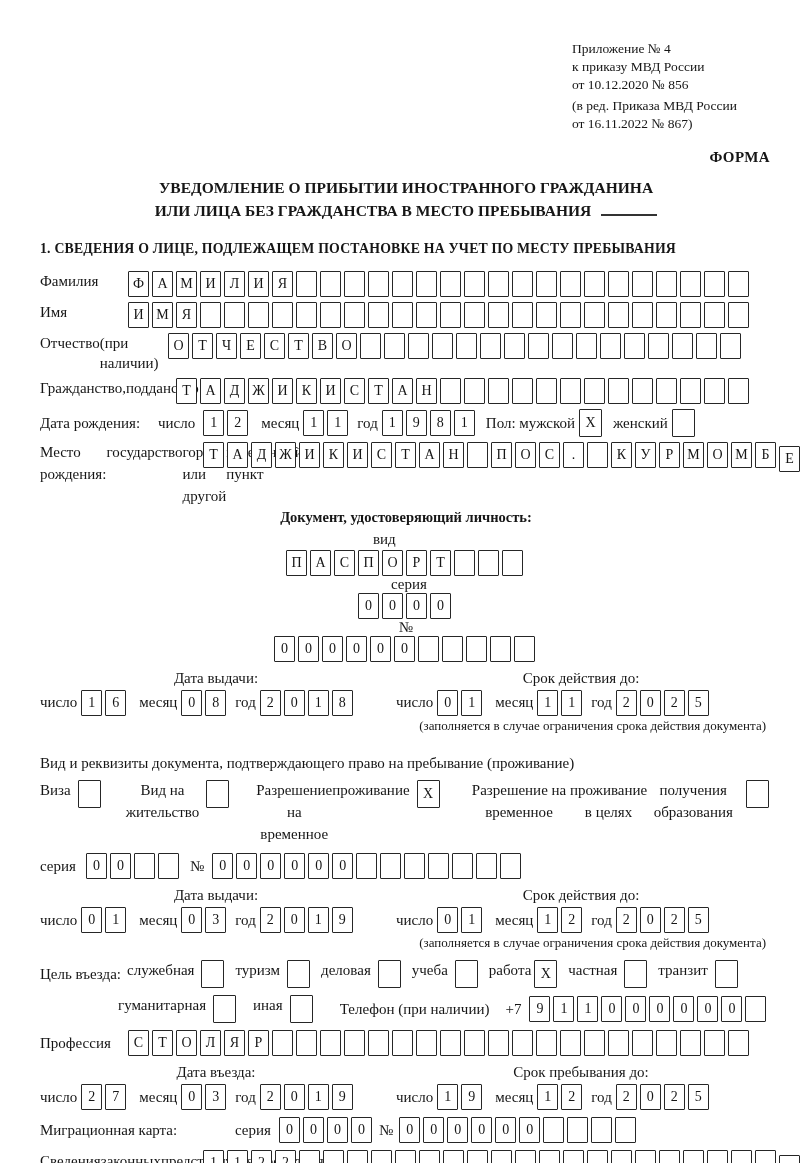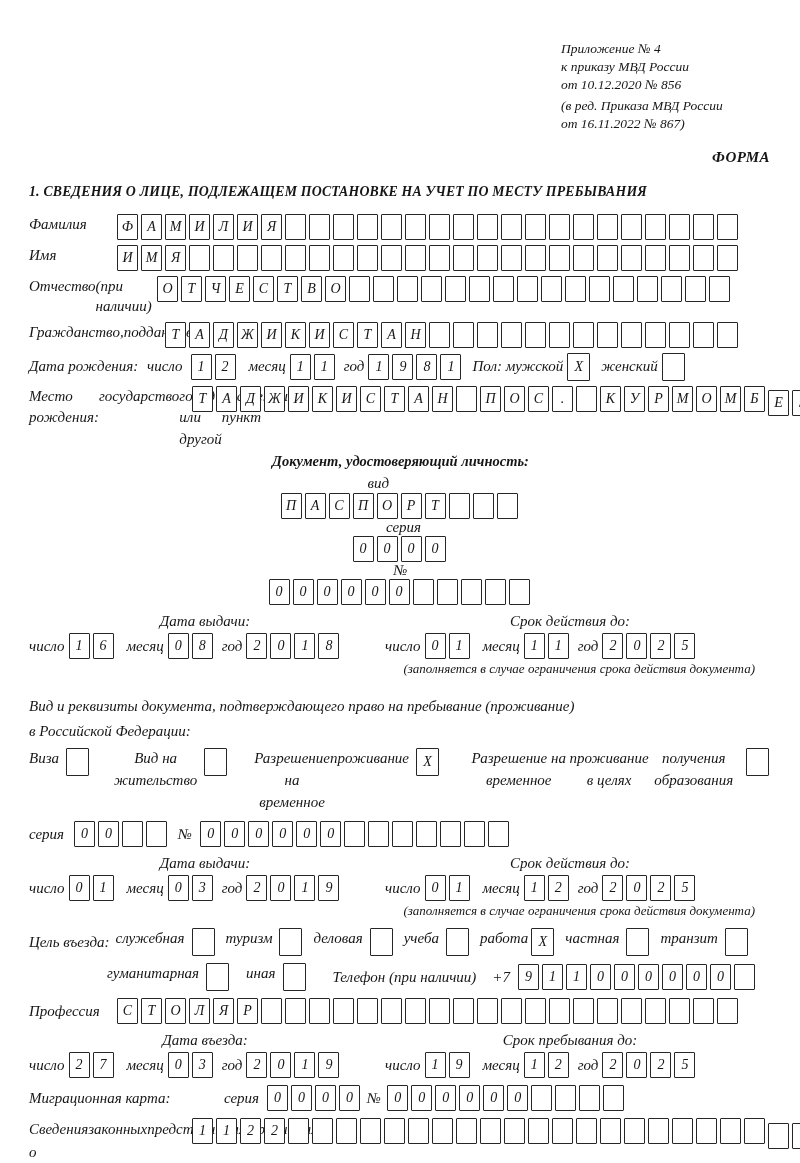--- a/index.html
+++ b/index.html
@@ -1,21 +1,20 @@
 <!DOCTYPE html>
 <html><head>
 <meta charset="utf-8">
 <style>
   html,body { margin:0; padding:0; background:#fff; }
   .page {
     position:relative; width:800px; height:1163px; box-sizing:border-box;
     background:#fff; color:#161616; overflow:hidden;
     font-family:"Liberation Serif","DejaVu Serif",serif;
-    padding:40px 28px 10px 29px;
-    font-style:italic;
+    padding:40px 28px 10px 40px;
   }
   
   .hdr { margin-left:532px; font-size:13.5px; line-height:1.32; }
   .hdr .ed { margin-top:4px; }
   .forma { text-align:right; font-weight:bold; font-size:15px; margin-top:16px; padding-right:2px; letter-spacing:.4px; }
   
   .title { text-align:center; font-weight:bold; font-size:15.5px; line-height:1.5; margin-top:10px; }
   .uslot { display:inline-block; width:56px; border-bottom:2px solid #333; height:14px; margin-left:10px; }
   .sect { font-weight:bold; font-size:13.8px; margin-top:18px; letter-spacing:.2px; }
   
@@ -54,20 +53,24 @@
 
   <div class="hdr">
     <div>Приложение № 4</div>
     <div>к приказу МВД России</div>
     <div>от 10.12.2020 № 856</div>
     <div class="ed">(в ред. Приказа МВД России</div>
     <div>от 16.11.2022 № 867)</div>
   </div>
   <div class="forma">ФОРМА</div>
 
+  <div class="title">
+    <div>УВЕДОМЛЕНИЕ О ПРИБЫТИИ ИНОСТРАННОГО ГРАЖДАНИНА</div>
+    <div><span>ИЛИ ЛИЦА БЕЗ ГРАЖДАНСТВА В МЕСТО ПРЕБЫВАНИЯ</span><span class="uslot"></span></div>
+  </div>
 
   <div class="sect">1. СВЕДЕНИЯ О ЛИЦЕ, ПОДЛЕЖАЩЕМ ПОСТАНОВКЕ НА УЧЕТ ПО МЕСТУ ПРЕБЫВАНИЯ</div>
 
   <div class="row" style="margin-top:14px;">
     <span class="lbl w88">Фамилия</span>
     <span class="boxes">
         <span class="bx">Ф</span>
         <span class="bx">А</span>
         <span class="bx">М</span>
         <span class="bx">И</span>
@@ -392,21 +395,20 @@
             <span class="bx">0</span>
             <span class="bx">2</span>
             <span class="bx">5</span>
           </span>
       </div>
       <div class="note">(заполняется в случае ограничения срока действия документа)</div>
     </div>
   </div>
 
   <div class="para">Вид и реквизиты документа, подтверждающего право на пребывание (проживание)</div>
-  <div class="para" style="margin-top:2px;">в Российской Федерации:</div>
 
   <div class="opts" style="margin-top:6px;">
     <div class="opt">
       <span class="olbl">Виза</span>
       <span class="boxes cb">
           <span class="cbx"></span>
         </span>
     </div>
     <div class="opt" style="margin-left:10px;">
       <span class="olbl">Вид на жительство</span>

